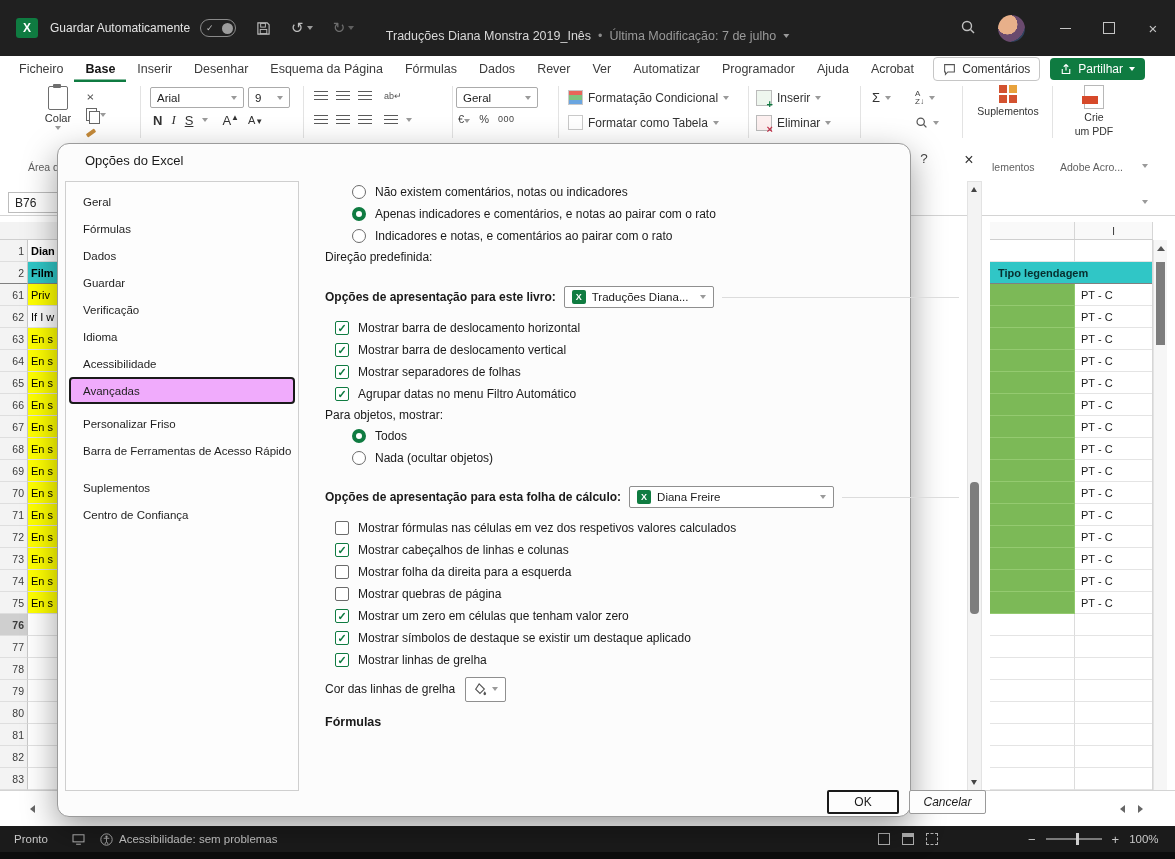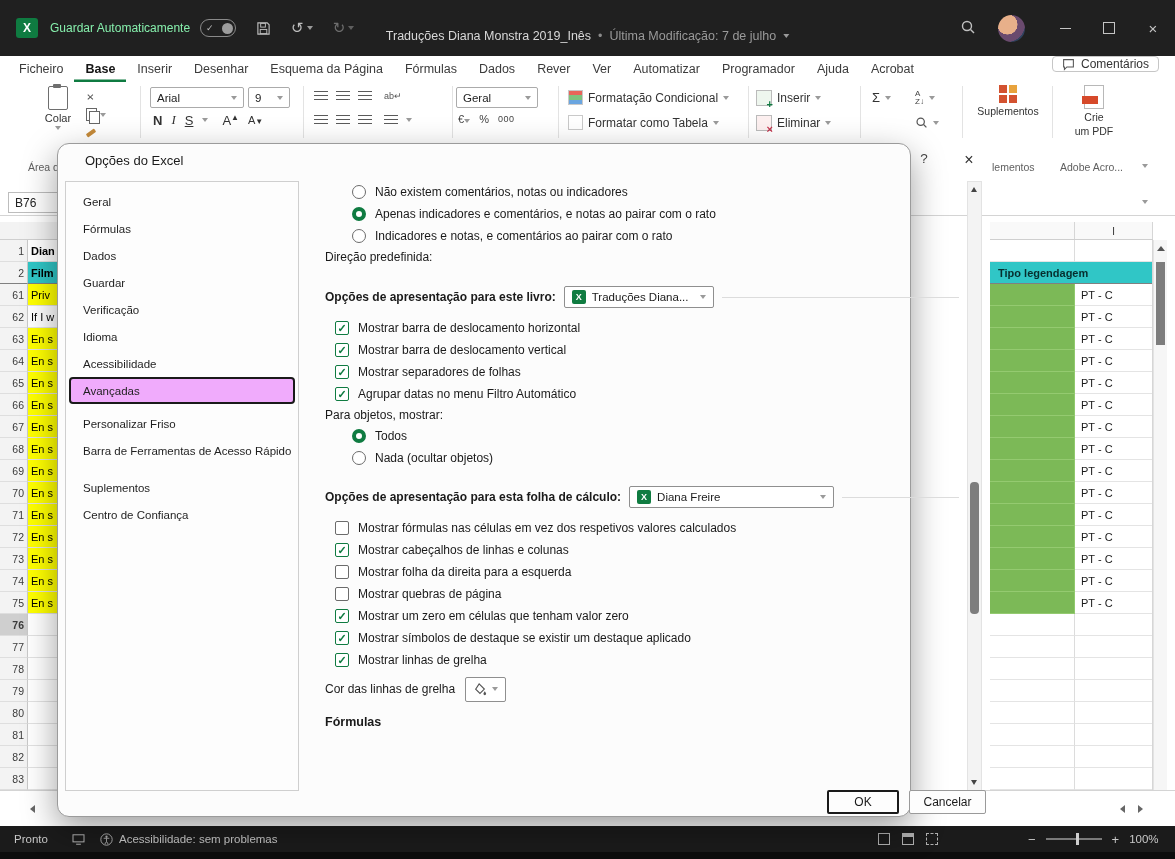--- a/index.html
+++ b/index.html
@@ -6,21 +6,21 @@
   #root{position:relative;width:1175px;height:859px;overflow:hidden;background:#fff;
         font-family:"Liberation Sans",sans-serif;-webkit-font-smoothing:antialiased;}
   .abs{position:absolute;}
 
   
   .titlebar{position:absolute;left:0;top:0;width:100%;height:56px;background:#202020;
             display:flex;align-items:center;color:#bdbdbd;font-size:12px;}
   .xlogo{width:22px;height:20px;margin-left:16px;background:#0f7b41;border-radius:3px;
          color:#fff;font-weight:700;font-size:12px;display:flex;align-items:center;justify-content:center;}
   .xlogo::after{content:"X";}
-  .autosave-lbl{margin-left:12px;color:#86efac;}
+  .autosave-lbl{margin-left:12px;color:#e5e5e5;}
   .toggle{width:34px;height:16px;border:1px solid #8a8a8a;border-radius:9px;margin-left:10px;
           position:relative;display:flex;align-items:center;}
   .toggle::before{content:"✓";font-size:9px;color:#bdbdbd;margin-left:5px;}
   .toggle .knob{position:absolute;right:2px;width:11px;height:11px;border-radius:50%;background:#9c9c9c;}
   .tb-ic{margin-left:20px;display:flex;align-items:center;gap:3px;color:#bdbdbd;}
   .tb-ic svg{display:block;}
   .undo{font-size:15px;} .redo{font-size:15px;color:#6d6d6d;}
   .chev{width:0;height:0;border-left:3.5px solid transparent;border-right:3.5px solid transparent;
         border-top:4px solid #9a9a9a;display:inline-block;}
   .chev.dim{border-top-color:#5f5f5f;}
@@ -32,21 +32,21 @@
           background:radial-gradient(circle at 35% 35%,#e8b08a 0 40%,#6a4a6e 41% 70%,#30425f 71%);}
   .winbtn{width:44px;height:56px;display:flex;align-items:center;justify-content:center;color:#c5c5c5;font-size:15px;}
   .winbtn .sq{width:10px;height:10px;border:1px solid #c5c5c5;}
   .winbtn .mini{width:11px;height:1px;background:#c5c5c5;}
 
   
   .tabsrow{position:absolute;left:0;top:56px;width:100%;height:26px;background:#fff;
            display:flex;align-items:stretch;padding-left:8px;box-sizing:border-box;}
   .tab{padding:0 11px;display:flex;align-items:center;font-size:12.5px;color:#3b3b3b;white-space:nowrap;}
   .tab.active{font-weight:700;color:#151515;box-shadow:inset 0 -2.5px 0 #0f7b41;}
-  .tab-actions{margin-left:auto;display:flex;align-items:center;gap:10px;padding-right:16px;flex-direction:column;}
+  .tab-actions{margin-left:auto;display:flex;align-items:center;gap:10px;padding-right:30px;}
   .btn-comments{height:22px;border:1px solid #c6c6c6;border-radius:4px;display:flex;align-items:center;
                 gap:6px;padding:0 9px;font-size:12px;color:#333;background:#fff;}
   .btn-share{height:22px;background:#0f7b41;color:#fff;border-radius:4px;display:flex;align-items:center;
              gap:6px;padding:0 10px;font-size:12px;}
 
   
   .ribbon{position:absolute;left:0;top:82px;width:100%;height:61px;background:#fff;}
   .rsep{position:absolute;top:4px;width:1px;height:52px;background:#e3e3e3;}
   .bigbtn{position:absolute;display:flex;flex-direction:column;align-items:center;gap:2px;
           font-size:11px;color:#333;}
@@ -176,21 +176,21 @@
   .dlg-scroll{position:absolute;left:909px;top:37px;width:15px;height:610px;background:#f3f3f3;
               border:1px solid #e3e3e3;box-sizing:border-box;}
   .dlg-scroll .up{position:absolute;left:3px;top:5px;width:0;height:0;border-left:3.5px solid transparent;
                   border-right:3.5px solid transparent;border-bottom:5px solid #444;}
   .dlg-scroll .down{position:absolute;left:3px;bottom:5px;width:0;height:0;border-left:3.5px solid transparent;
                     border-right:3.5px solid transparent;border-top:5px solid #444;}
   .dlg-scroll .thumb{position:absolute;left:2px;top:300px;width:9px;height:132px;background:#7d7d7d;border-radius:4px;}
   .dlg-btn{position:absolute;height:24px;font-size:12px;display:flex;align-items:center;justify-content:center;
            background:#fdfdfd;border-radius:2px;box-sizing:border-box;}
   .btn-ok{left:769px;top:646px;width:72px;border:2px solid #1a1a1a;}
-  .btn-cancel{left:851px;top:646px;width:77px;border:1px solid #9a9a9a;}
+  .btn-cancel{left:851px;top:646px;width:77px;border:1px solid #9a9a9a;font-style:italic;}
 </style>
 </head>
 <body>
 
 <div id="root">
 
   <div class="titlebar">
     <div class="xlogo"></div>
     <span class="autosave-lbl">Guardar Automaticamente</span>
     <div class="toggle">

